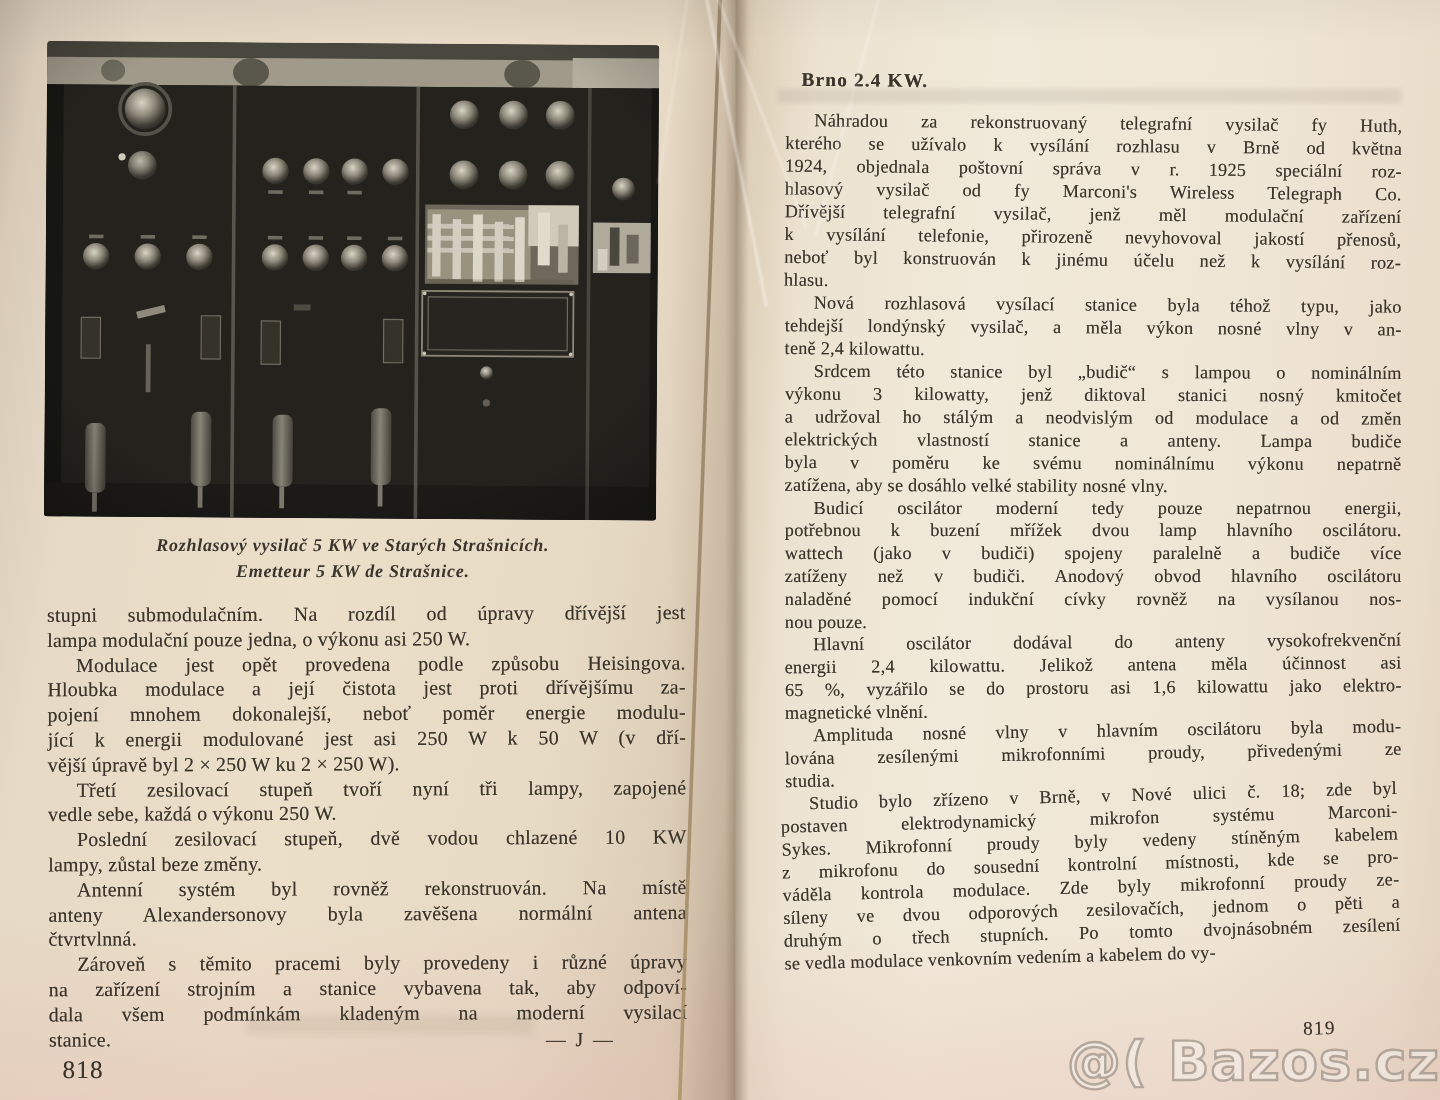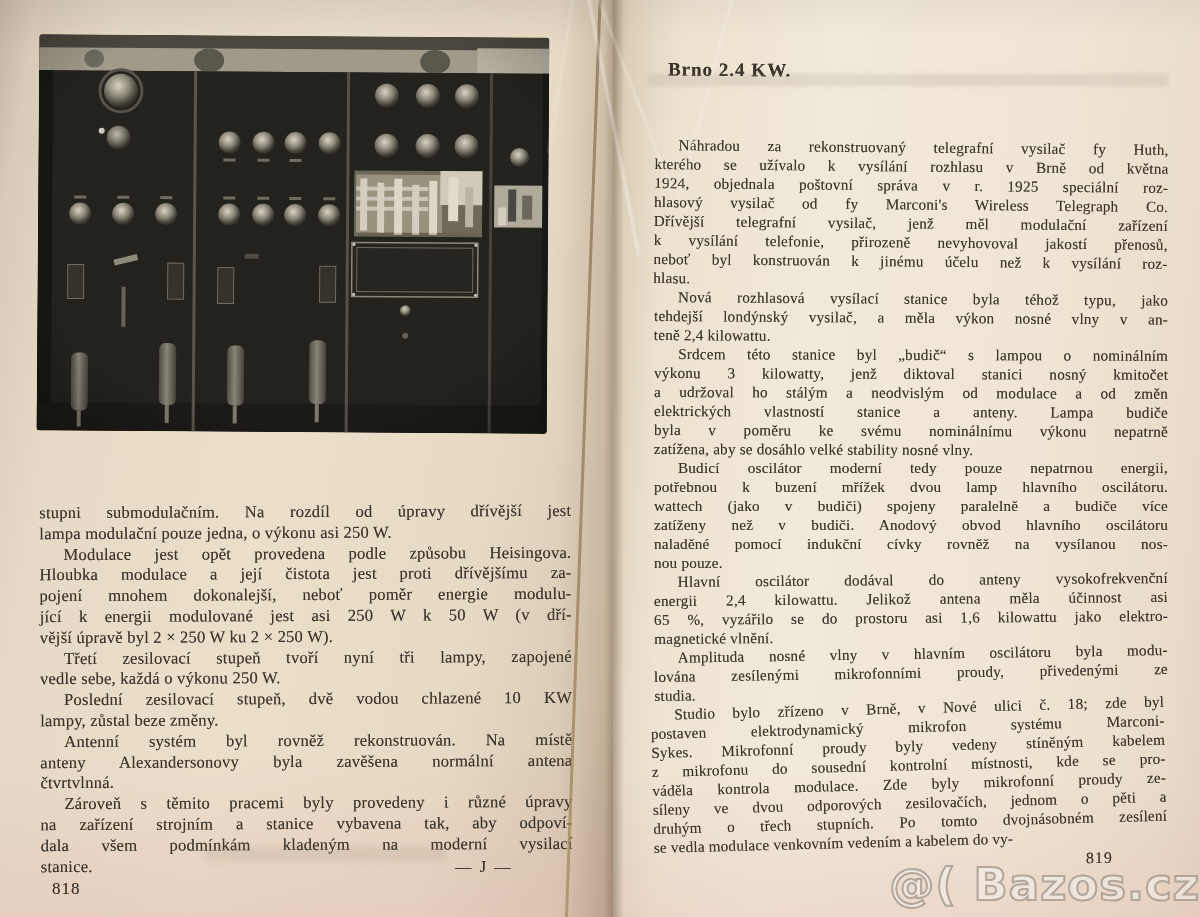--- a/index.html
+++ b/index.html
@@ -31,39 +31,39 @@
     background:rgba(125,112,92,.12);filter:blur(3px);pointer-events:none;}
 
   .photo{position:absolute;left:38px;top:36px;width:510px;height:396px;
          transform:rotate(.4deg);border-radius:3px;}
 
   .caption{position:absolute;left:40px;top:444px;width:508px;text-align:center;
     font-style:italic;font-weight:bold;font-size:15px;line-height:22px;letter-spacing:.6px;}
 
   .body-text{position:absolute;text-justify:inter-word;}
   .left-paras{left:40px;top:502px;width:532px;font-size:16.6px;line-height:20.8px;transform:rotate(-.25deg);}
-  .right-paras{left:654px;top:91px;width:514px;font-size:15.2px;line-height:19px;margin-top:44px;}
+  .right-paras{left:654px;top:91px;width:514px;font-size:15.2px;line-height:19px;}
   .para{margin:0;}
   .line{text-align:justify;text-align-last:justify;white-space:normal;letter-spacing:.2px;
         text-shadow:0 0 .5px rgba(58,52,43,.55);}
   .line.last{text-align-last:left;}
   .line.indent{text-indent:24px;}
   .right-paras .para{transform-origin:left center;}
   .right-paras .para:nth-child(1){transform:rotate(.55deg);}
   .right-paras .para:nth-child(2){transform:rotate(.4deg);}
   .right-paras .para:nth-child(3){transform:rotate(.2deg);}
   .right-paras .para:nth-child(5){transform:rotate(-.45deg);}
   .right-paras .para:nth-child(6){transform:rotate(-.9deg);}
   .right-paras .para:nth-child(7){transform:rotate(-1.5deg);transform-origin:left bottom;}
 
-  .heading{position:absolute;left:668px;top:59px;font-size:19px;font-weight:bold;
+  .heading{position:absolute;left:668px;top:59px;font-size:16px;font-weight:bold;
            letter-spacing:1px;transform:rotate(.5deg);text-shadow:0 0 .5px rgba(58,52,43,.6);}
   .signature{position:absolute;left:455px;top:857px;font-size:16.5px;letter-spacing:2px;
              text-shadow:0 0 .5px rgba(58,52,43,.5);}
-  .pagenum{position:absolute;font-size:17px;letter-spacing:1px;text-shadow:0 0 .5px rgba(58,52,43,.5);}
+  .pagenum{position:absolute;font-size:21px;letter-spacing:1px;text-shadow:0 0 .5px rgba(58,52,43,.5);}
   .pagenum-left{left:52px;top:879px;}
   .pagenum-right{left:1086px;top:849px;font-size:16px;transform:rotate(-1.2deg);}
 
   .watermark{position:absolute;right:0px;bottom:6px;font-family:"DejaVu Sans",sans-serif;
     font-weight:bold;font-size:45px;letter-spacing:1px;white-space:nowrap;
     color:rgba(238,232,221,.22);-webkit-text-stroke:2px rgba(138,129,118,.6);
     text-shadow:0 0 1px rgba(255,255,255,.35);}
 </style>
 </head>
 <body>
@@ -184,20 +184,24 @@
 
     <circle cx="481" cy="120" r="9.5" fill="url(#knob)"></circle>
     <rect x="456" y="148" width="48" height="42" fill="#b0aa9a"></rect>
     <rect x="470" y="152" width="8" height="32" fill="#4a473e"></rect>
     <rect x="484" y="158" width="10" height="24" fill="#6b675c"></rect>
     <rect x="460" y="170" width="8" height="18" fill="#d3cebf"></rect>
 
     <rect x="0" y="0" width="510" height="396" fill="url(#vig)"></rect>
   </svg>
 
+  <div class="caption">
+    <div>Rozhlasový vysilač 5 KW ve Starých Strašnicích.</div>
+    <div>Emetteur 5 KW de Strašnice.</div>
+  </div>
 
   <div class="body-text left-paras">
       <div class="para">
         <div class="line">stupni submodulačním. Na rozdíl od úpravy dřívější jest</div>
         <div class="line last">lampa modulační pouze jedna, o výkonu asi 250 W.</div>
       </div>
       <div class="para">
         <div class="line indent">Modulace jest opět provedena podle způsobu Heisingova.</div>
         <div class="line">Hloubka modulace a její čistota jest proti dřívějšímu za-</div>
         <div class="line">pojení mnohem dokonalejší, neboť poměr energie modulu-</div>

